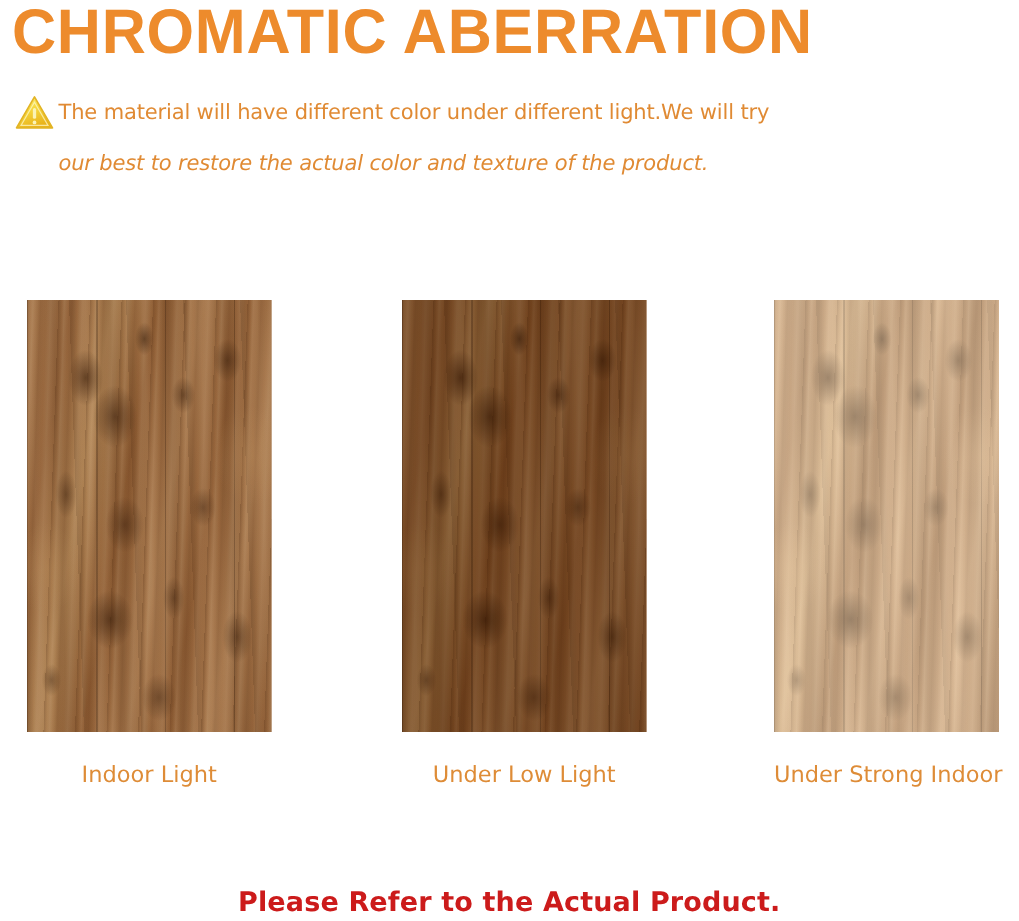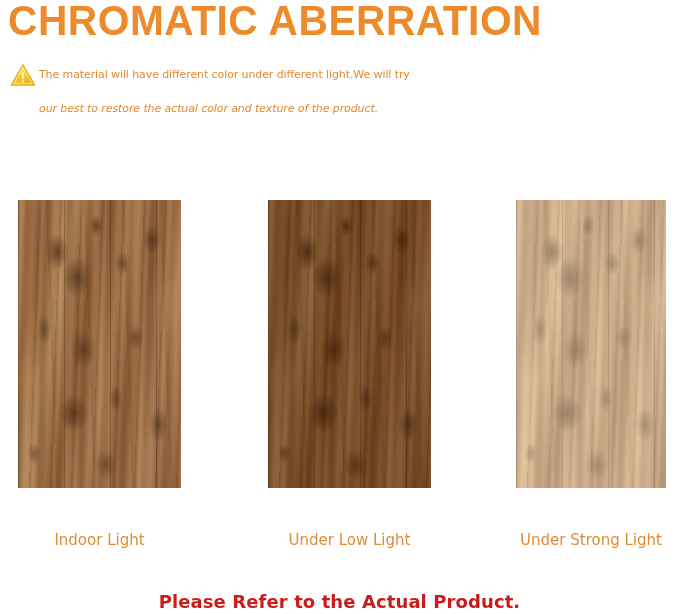--- a/index.html
+++ b/index.html
@@ -45,21 +45,21 @@
     position: absolute;
     left: 2px;
     top: 5px;
     width: 26px;
     height: 24px;
   }
   .notice-text {
     margin: 0;
     padding: 0 0 0 31px;
     font-family: "DejaVu Sans", sans-serif;
-    font-size: 11px;
+    font-size: 14px;
     line-height: 34px;
     color: #E08A33;
     letter-spacing: -0.1px;
     font-weight: 400;
     white-space: nowrap;
   }
   .notice-text .l2 { display: block; font-style: italic; }
 
   
   .panels {
@@ -136,21 +136,21 @@
   .panel-2 .tone { position:absolute; inset:0; background: rgba(60,28,8,0.22); }
   .panel-3 .tone { position:absolute; inset:0; background: rgba(255,238,205,0.30); }
   .panel-2 .wood .base { filter: none; }
   .panel-2 .wood { filter: saturate(1.12) brightness(0.86) contrast(1.05); }
   .panel-3 .wood { filter: saturate(0.72) brightness(1.26) contrast(0.92); }
 
   
   .captions {
     position: absolute;
     left: 0;
-    top: 528px;
+    top: 504px;
     width: 597px;
     height: 28px;
   }
   .caption {
     position: absolute;
     top: 0;
     font-family: "DejaVu Sans", sans-serif;
     font-size: 15px;
     line-height: 24px;
     color: #DE8C37;
@@ -231,16 +231,16 @@
       <div class="knots"></div>
     </div>
     <div class="tone"></div>
   </div>
 
 </div>
 
 <div class="captions">
   <div class="caption caption-1">Indoor Light</div>
   <div class="caption caption-2">Under Low Light</div>
-  <div class="caption caption-3">Under Strong Light</div>
+  <div class="caption caption-3">Under Strong Indoor</div>
 </div>
 
 <div class="footer">Please Refer to the Actual Product.</div>
 
 </body></html>

